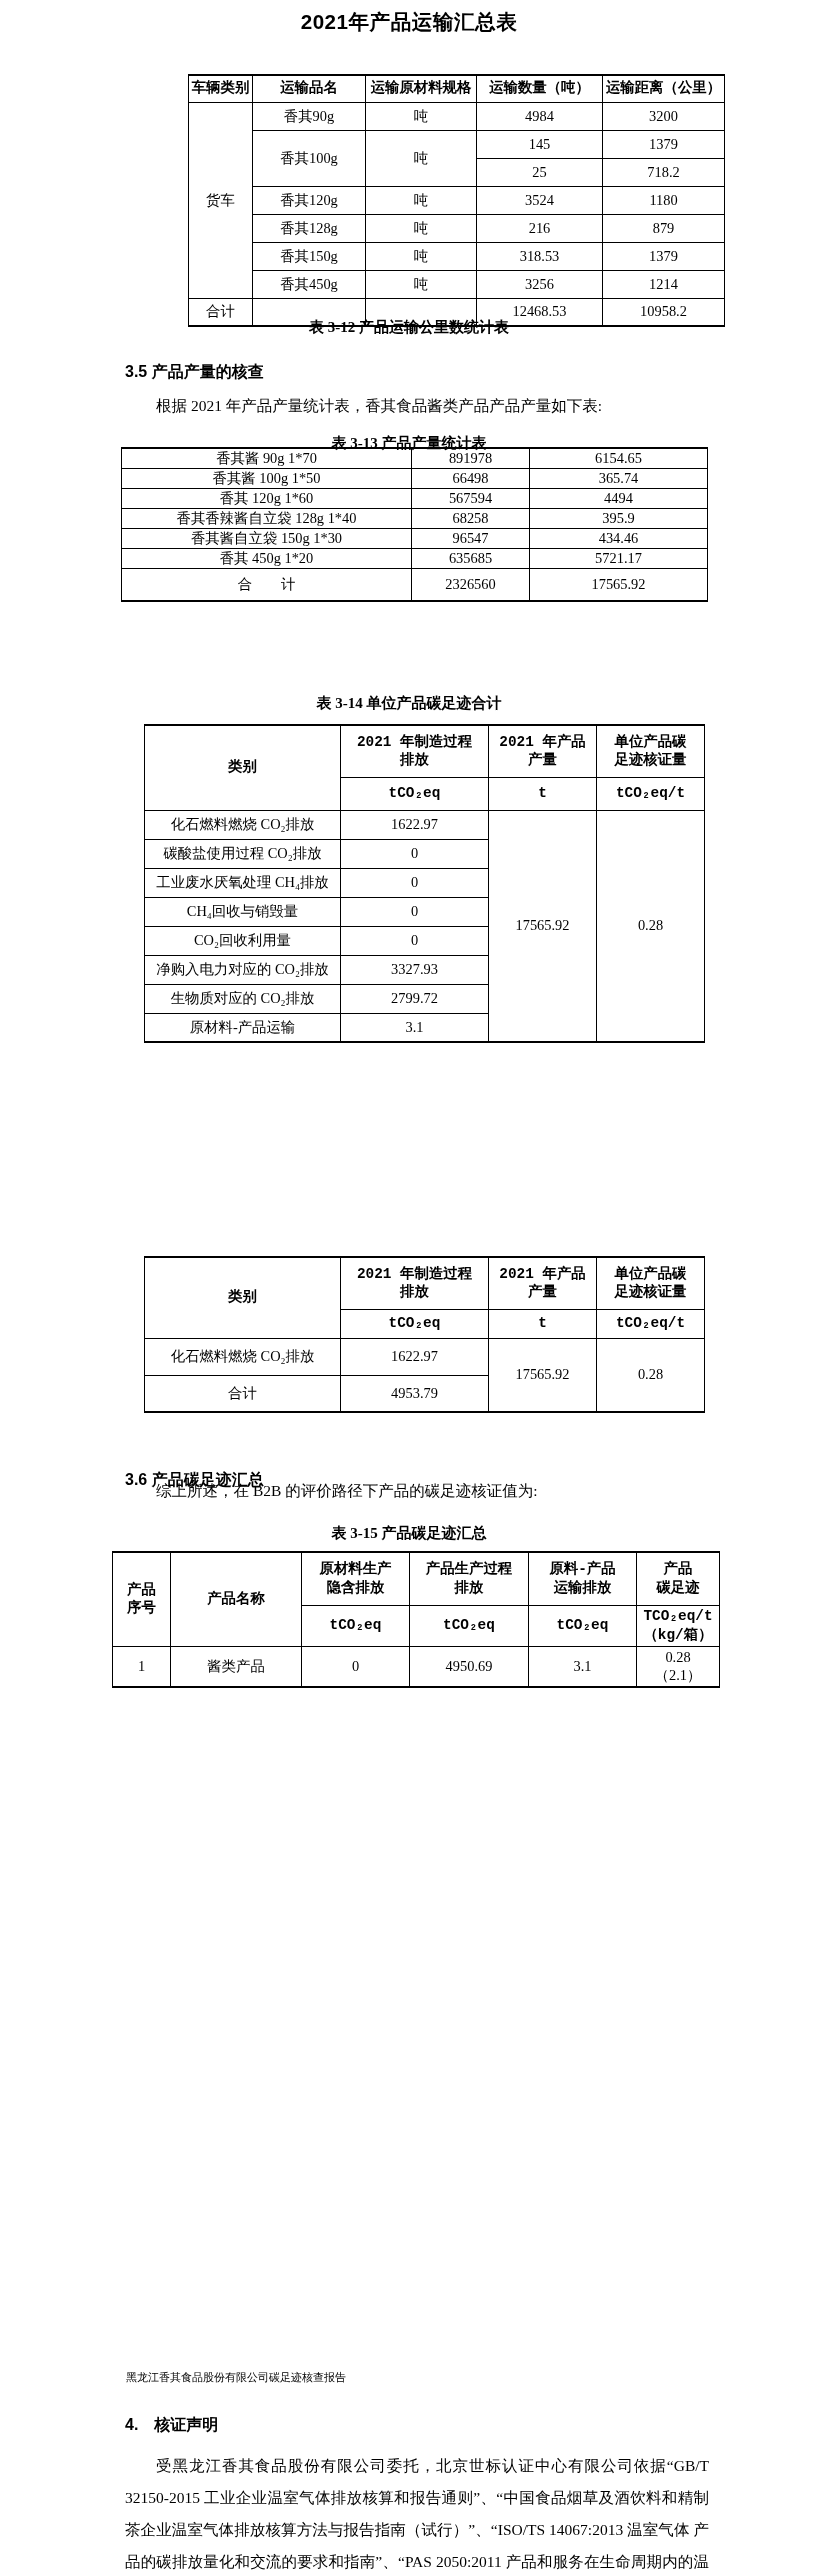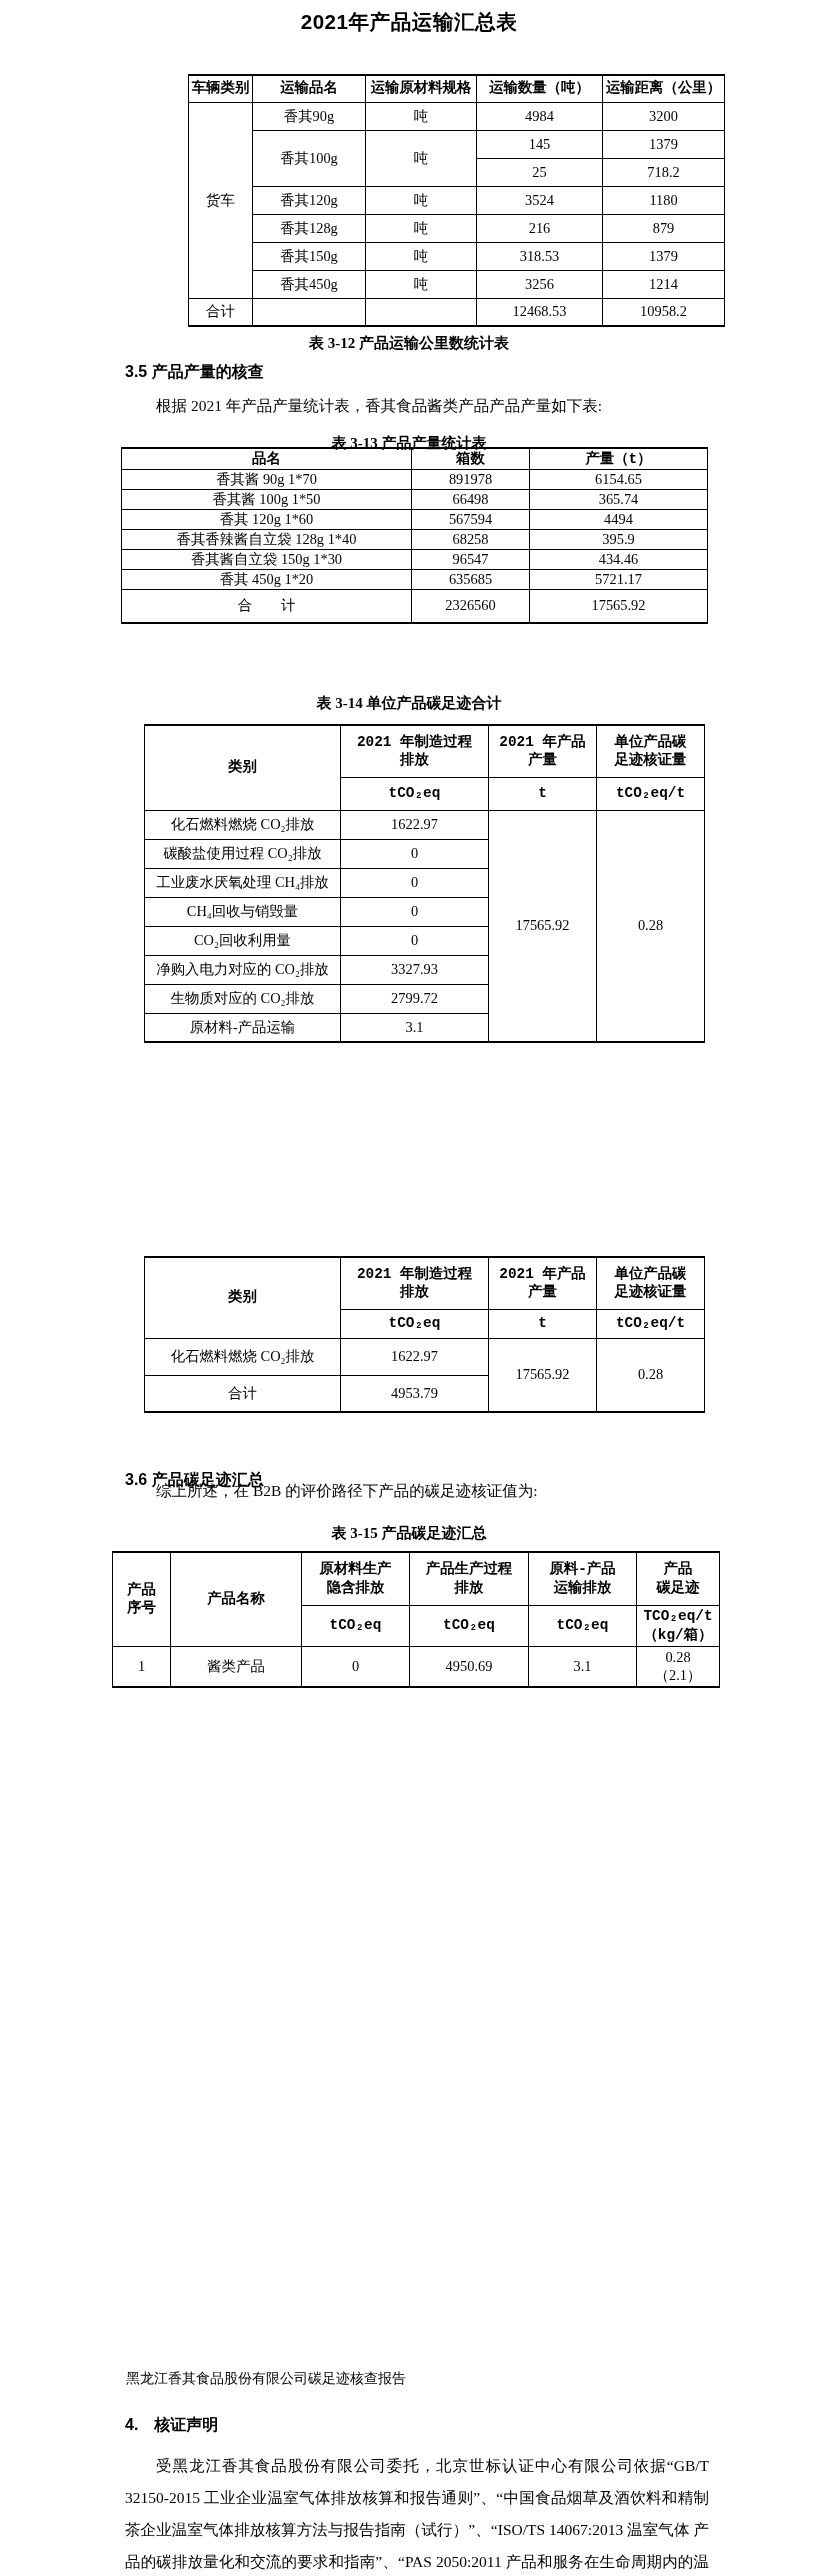--- a/index.html
+++ b/index.html
@@ -20,21 +20,21 @@
     font-weight:bold; font-size:15px;
   }
   .heading {
     left:125px; font-family:"Liberation Sans","DejaVu Sans",sans-serif;
     font-weight:bold; font-size:16px;
   }
   .para {
     left:125px; width:584px; font-size:15.5px; line-height:32px;
     text-align:justify; text-indent:2em;
   }
-  .running-header { left:126px; font-size:14px; }
+  .running-header { left:126px; font-size:11px; }
 
   table.tbl {
     position:absolute; border-collapse:collapse; table-layout:fixed;
     border:1px solid #000; border-top:2.1px solid #000; border-bottom:2.1px solid #000;
   }
   table.tbl td {
     border:1px solid #000; text-align:center; vertical-align:middle;
     padding:0 2.1px; white-space:pre-line; font-size:14.4px; line-height:1.3;
     overflow:hidden;
   }
@@ -116,37 +116,32 @@
       <tr class="total" style="height:28px">
         <td>合计</td>
         <td></td>
         <td></td>
         <td>12468.53</td>
         <td>10958.2</td>
       </tr>
     </tbody>
   </table>
 
-  <div class="abs caption" style="top:334px;">表 3-12 产品运输公里数统计表</div>
+  <div class="abs caption" style="top:318px;">表 3-12 产品运输公里数统计表</div>
   <div class="abs heading" style="top:362px;">3.5 产品产量的核查</div>
   <div class="abs para" style="top:396px; line-height:20.6px;">根据 2021 年产品产量统计表，香其食品酱类产品产品产量如下表:</div>
   <div class="abs caption" style="top:434px;">表 3-13 产品产量统计表</div>
 
   <table class="tbl t-t2" style="top:447px; left:121px; width:586px;">
     <colgroup>
         <col style="width:290px">
         <col style="width:118px">
         <col style="width:178px">
       </colgroup>
     <tbody>
-      <tr class="hdr" style="height:21.6px">
-        <td>品名</td>
-        <td>箱数</td>
-        <td>产量（t）</td>
-      </tr>
       <tr style="height:20px">
         <td>香其酱 90g 1*70</td>
         <td>891978</td>
         <td>6154.65</td>
       </tr>
       <tr style="height:20px">
         <td>香其酱 100g 1*50</td>
         <td>66498</td>
         <td>365.74</td>
       </tr>

